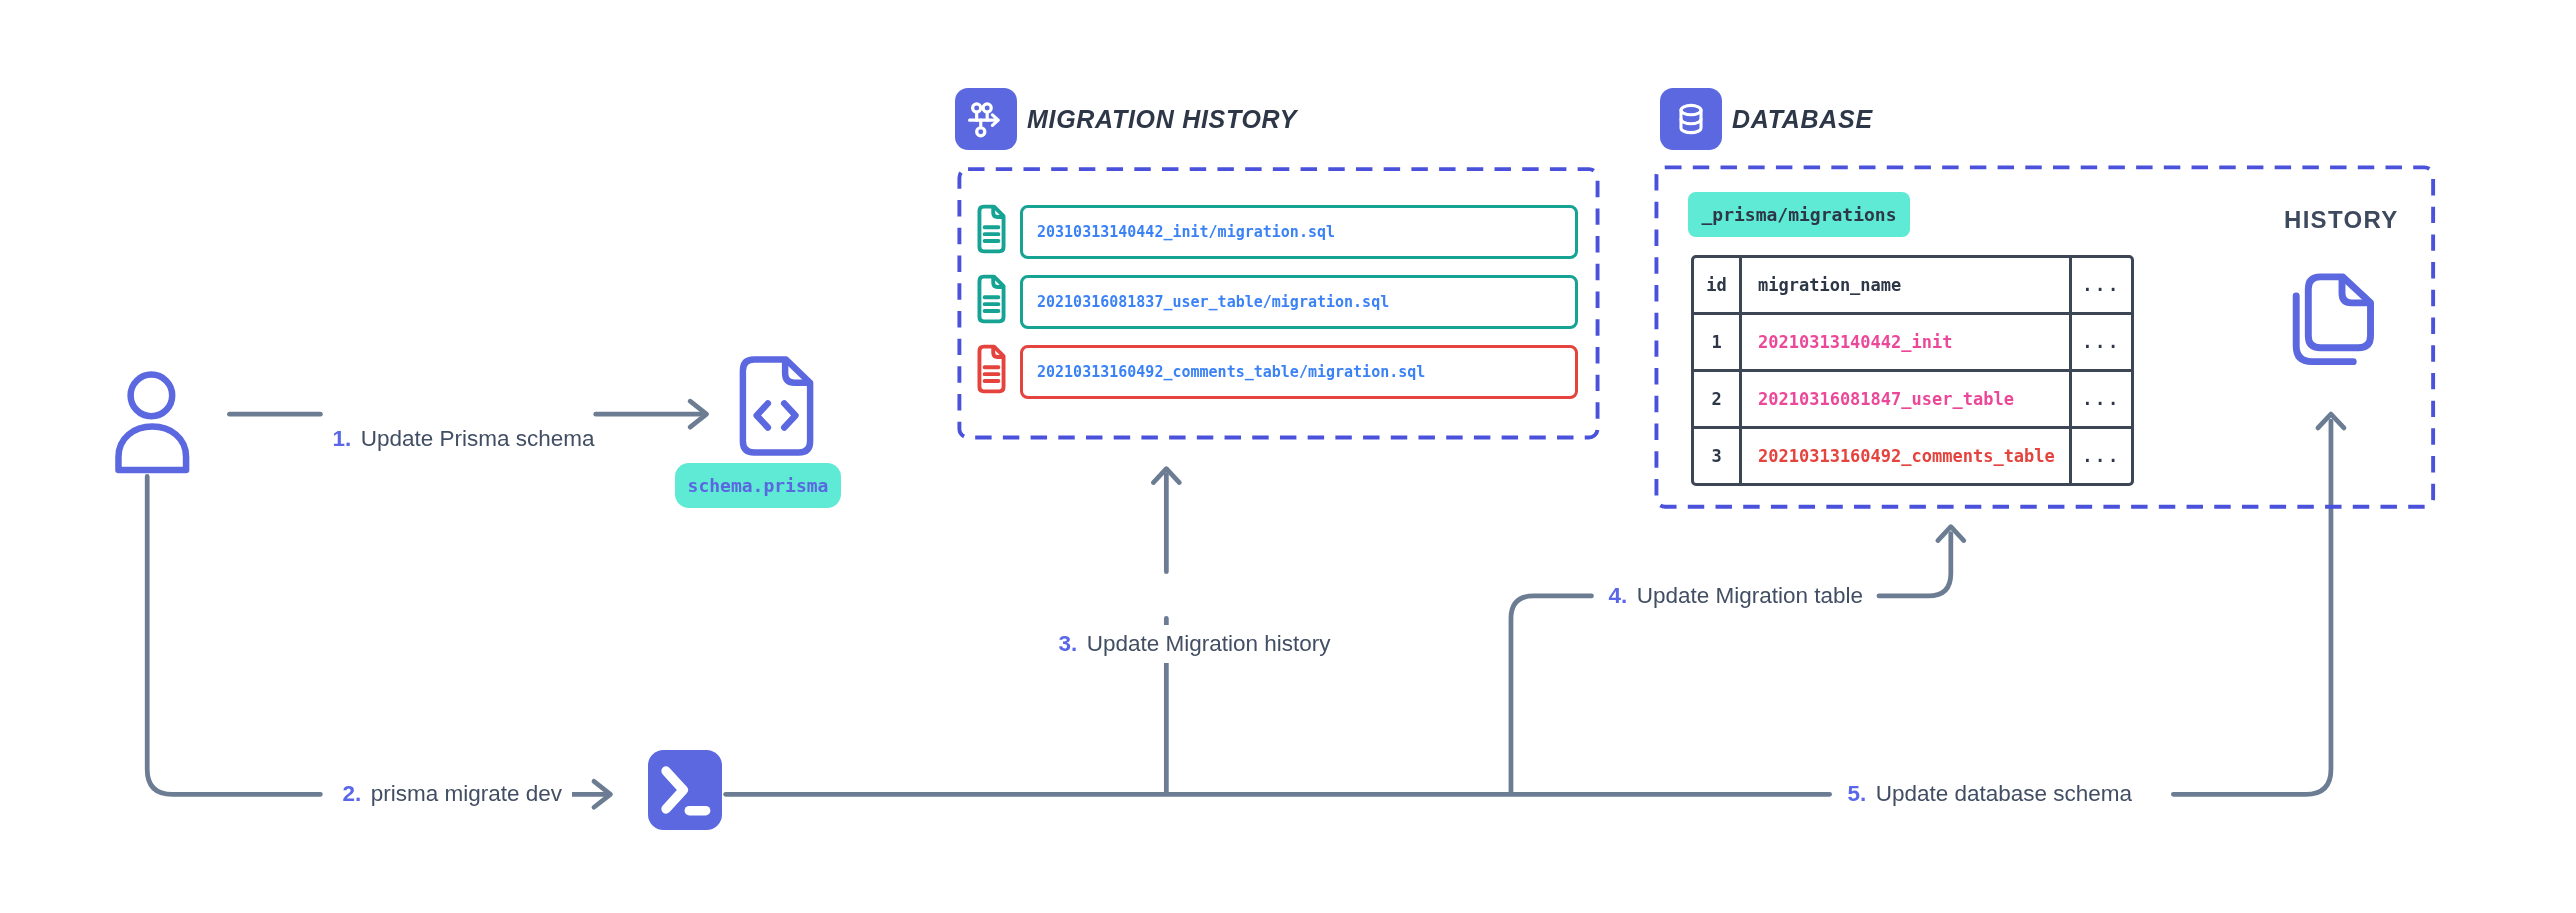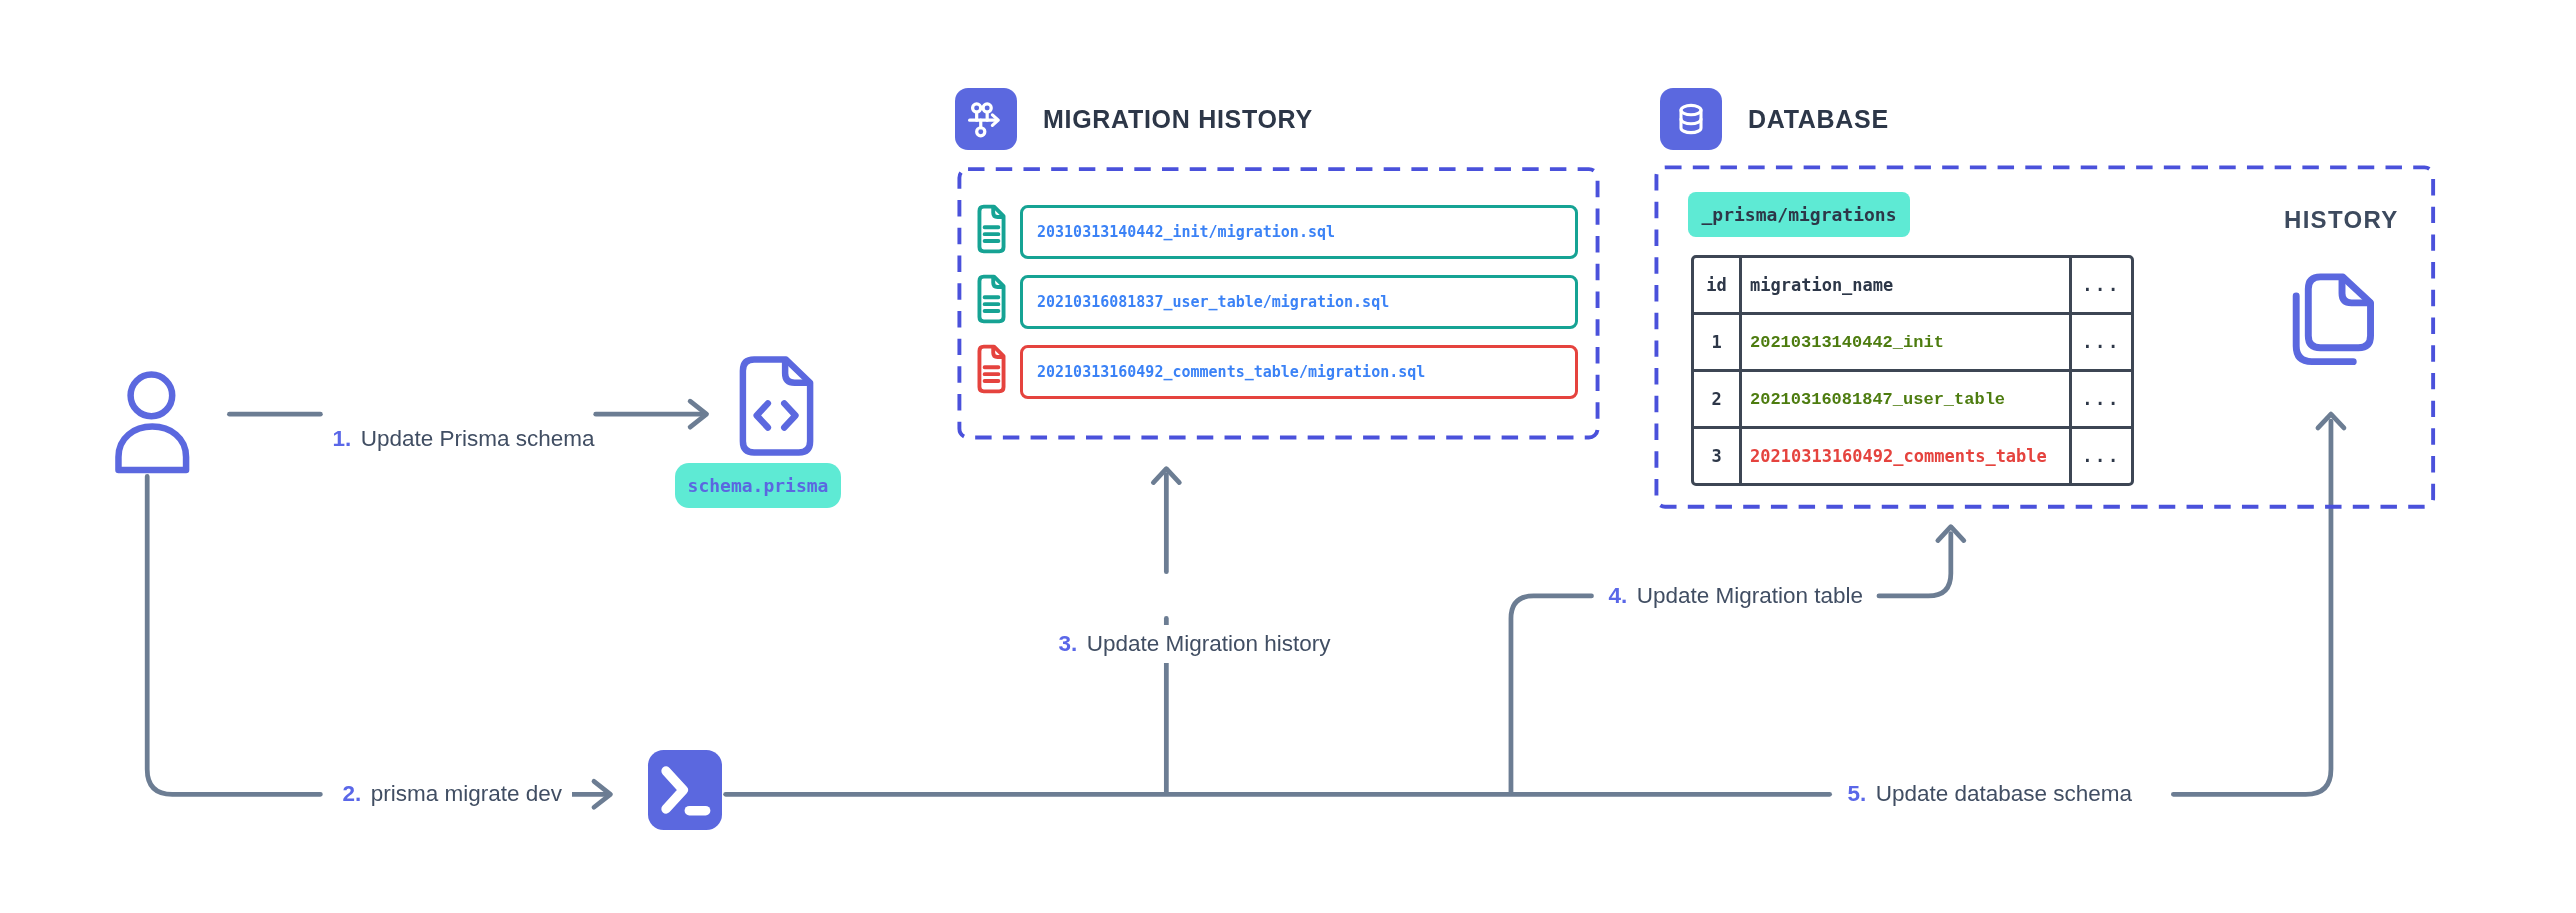--- a/index.html
+++ b/index.html
@@ -1,21 +1,21 @@
 <!DOCTYPE html>
 <html style="font-size:14px"><head>
 <meta charset="utf-8">
 <style>
   html,body{margin:0;padding:0;background:#fff;}
   .canvas{position:relative;width:2576px;height:914px;background:#ffffff;overflow:hidden;
           font-family:"Liberation Sans",sans-serif;}
   .wires{position:absolute;left:0;top:0;}
 
   
-  .box-header{position:absolute;display:flex;align-items:center;gap:26px;}
+  .box-header{position:absolute;display:flex;align-items:center;gap:10px;font-style:italic;}
   .hdr-icon{width:62px;height:62px;border-radius:13px;background:#5B68DF;display:flex;
             align-items:center;justify-content:center;flex:0 0 auto;}
   .hdr-title{font-size:25px;font-weight:bold;color:#2D3748;letter-spacing:0.7px;white-space:nowrap;}
 
   
   .step{position:absolute;transform:translateY(-50%);background:#fff;padding:6px 10.4px;
         font-size:22.5px;color:#414E63;white-space:nowrap;}
   .step .num{color:#5A67E8;font-weight:bold;margin-right:9.5px;}
 
   
@@ -33,23 +33,23 @@
   .chip.tname{left:1688px;top:192px;width:222px;height:45px;font-size:18px;color:#2D3748;}
   .chip.fname{left:675px;top:463px;width:166px;height:45px;font-size:18px;color:#5B67E0;border-radius:14px;}
 
   .db-table{position:absolute;left:1691px;top:255px;width:437px;border:3.5px solid #3D4654;
             border-radius:5px;overflow:hidden;background:#fff;
             font-family:"DejaVu Sans Mono",monospace;font-size:17px;font-weight:bold;color:#2D3748;}
   .tr{display:grid;grid-template-columns:48px 1fr 62px;height:54px;border-bottom:3px solid #3D4654;}
   .tr:last-child{border-bottom:none;}
   .td{display:flex;align-items:center;box-sizing:border-box;white-space:nowrap;}
   .td.c-id{justify-content:center;border-right:3px solid #3D4654;}
-  .td.c-name{padding-left:8px;}
+  .td.c-name{padding-left:8px;margin-left:8px;}
   .td.c-more{justify-content:center;border-left:3px solid #3D4654;letter-spacing:2.6px;}
-  .tr.applied .c-name{color:#4d7c0f;font-family:Liberation Mono, monospace;}
+  .tr.applied .c-name{color:#ec4899;}
   .tr.failed  .c-name{color:#E5433E;}
 
   .schema-label{position:absolute;left:2284px;top:206px;font-size:24px;font-weight:bold;
                 color:#3D4A5E;letter-spacing:1.3px;}
 
   .abs{position:absolute;}
 </style>
 </head>
 <body>
 

